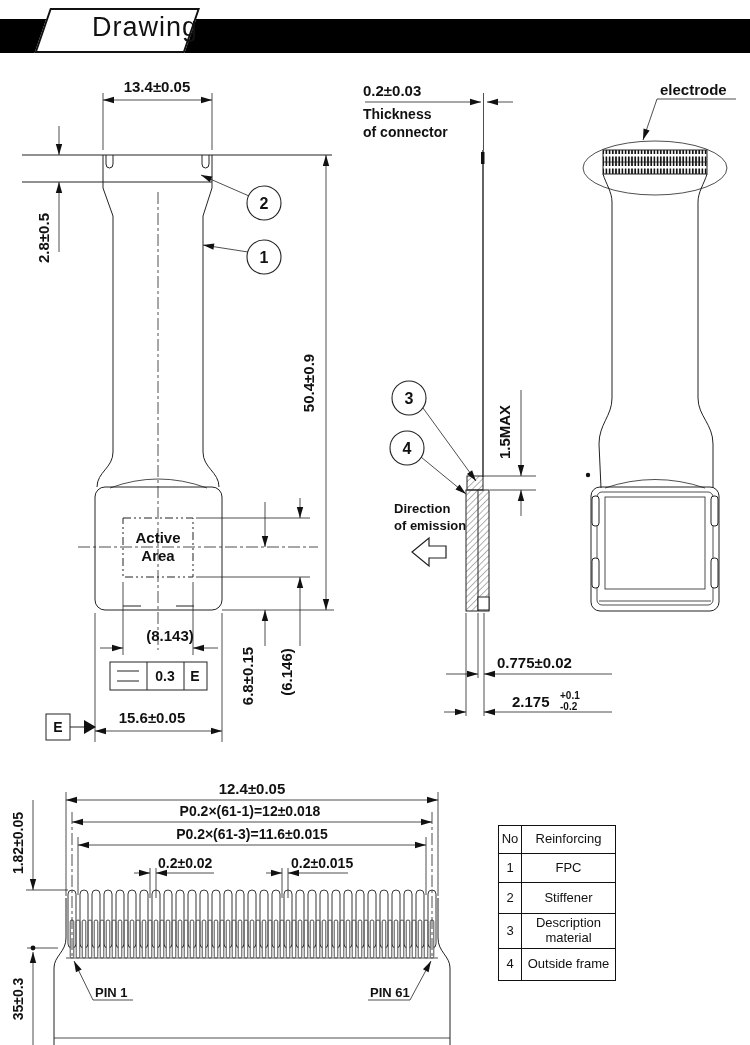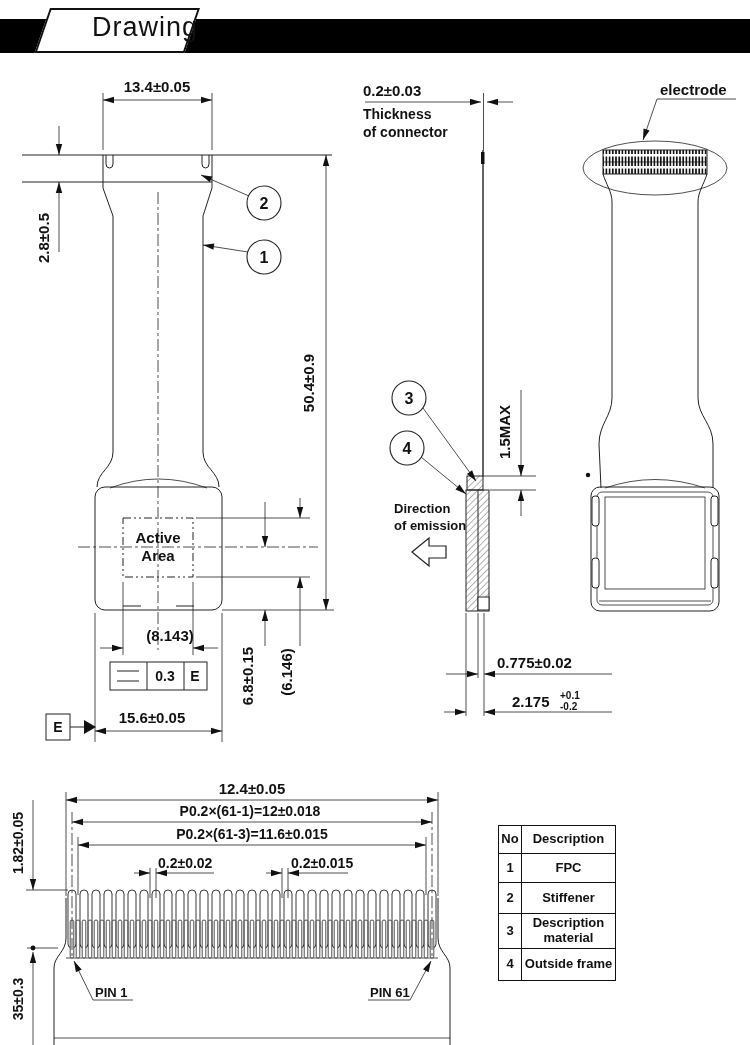--- a/index.html
+++ b/index.html
@@ -12,21 +12,21 @@
   svg text{font-family:"Liberation Sans",sans-serif;font-weight:bold;fill:#111}
   .t16{font-size:16px}.t15{font-size:15px}.t14{font-size:14px}.t13{font-size:13px}.t10{font-size:10px}
   .ln{stroke:#222;stroke-width:1;fill:none}
   .thin{stroke-width:.8}
   .thick{stroke-width:1.4}
   .cl{stroke-dasharray:12 3 3 3}
   .aa{stroke-dasharray:8 3 2 3 2 3}
   .wh{fill:#fff;stroke:#222;stroke-width:1}
   .balloon{fill:#fff;stroke:#222;stroke-width:1.1}
   table.parts{position:absolute;left:498px;top:825px;width:117px;border-collapse:collapse;font-size:13px;color:#111;text-align:center;table-layout:fixed}
-  table.parts td,table.parts th{border:1px solid #111;padding:0;font-weight:bold;vertical-align:middle;line-height:1.15}
+  table.parts td,table.parts th{border:1px solid #111;padding:0;font-weight:normal;vertical-align:middle;line-height:1.15}
 </style>
 </head>
 <body>
 
 <div class="band"></div>
 <div class="plate"></div>
 <div class="plate-label">Drawing</div>
 
 <svg class="canvas" width="750" height="1045" viewBox="0 0 750 1045">
   <defs>
@@ -378,21 +378,21 @@
 </svg>
 
 <table class="parts">
   <colgroup>
       <col style="width:23px">
       <col style="width:94px">
     </colgroup>
   <tbody>
       <tr style="height:28px">
     <th>No</th>
-    <th>Description</th>
+    <th>Reinforcing</th>
   </tr>
   <tr style="height:29px">
     <td>1</td>
     <td>FPC</td>
   </tr>
   <tr style="height:31px">
     <td>2</td>
     <td>Stiffener</td>
   </tr>
   <tr style="height:35px">

